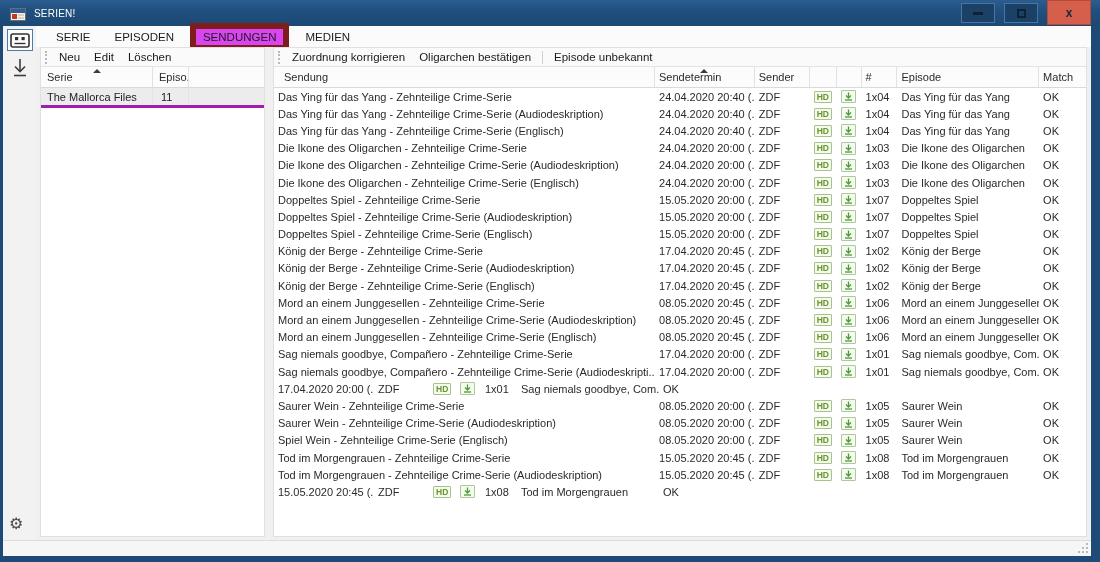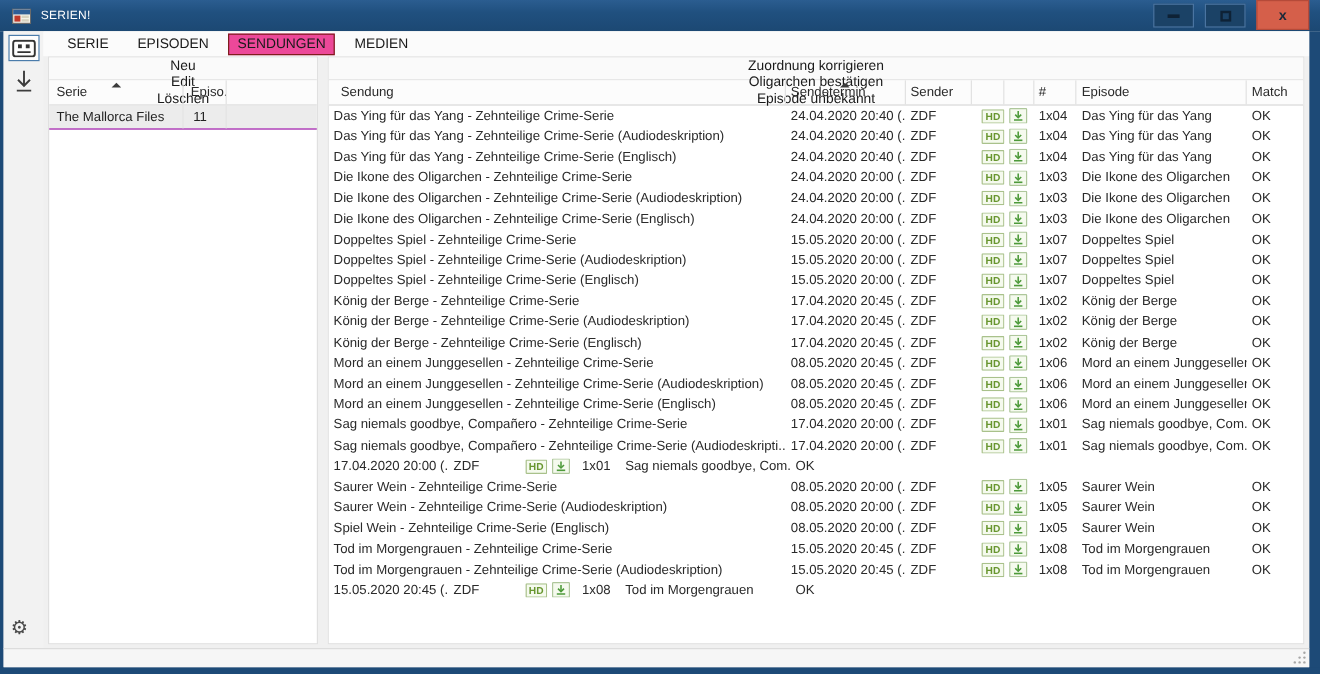--- a/index.html
+++ b/index.html
@@ -29,68 +29,68 @@
   .iconstrip { position:absolute; left:3px; top:26px; width:33px; bottom:22px; background:#f2f2f2; }
   .tool-tv { position:absolute; left:4px; top:3px; width:26px; height:22px; border:1px solid #4b7cab;
     background:#fdfdfd; display:flex; align-items:center; justify-content:center; }
   .tool-dl { position:absolute; left:5px; top:30px; width:24px; height:26px; display:flex; align-items:center; justify-content:center; }
   .tool-gear { position:absolute; left:6px; bottom:8px; font-size:16px; color:#4a4a4a; line-height:1; }
 
   
   .menubar { position:absolute; left:36px; top:26px; right:9px; height:21px; background:#fbfbfb;
     display:flex; align-items:center; padding-left:12px; font-size:11.5px; color:#1a1a1a; }
   .menu-item { padding:2px 7px; margin-right:8px; border:1px solid transparent; }
-  .menu-item.active { border:1px solid #7f1d1d; background:#ec4899; }
+  .menu-item.active { border:6px solid #7f1d1d; background:#d946ef; }
 
   
   .content { position:absolute; left:36px; top:47px; right:9px; bottom:22px; background:#f0f0f0; }
   .panel { position:absolute; top:0; bottom:3px; background:#fff; }
   .panel-left  { left:4px; width:225px; border:1px solid #e0e0e0; }
   .panel-right { left:237px; right:4px; border:1px solid #e0e0e0; }
   .splitter { position:absolute; left:229px; width:8px; top:0; bottom:3px; }
 
   .toolbar { height:19px; background:#fafafa; border-bottom:1px solid #e3e3e3; display:flex;
-    align-items:center; font-size:11.5px; color:#1a1a1a; white-space:nowrap;flex-direction:column; }
+    align-items:center; font-size:11.5px; color:#1a1a1a; white-space:nowrap; }
   .grip { width:1px; height:13px; border-left:2px dotted #b9b9b9; margin:0 5px 0 4px; }
   .tb-item { padding:1px 7px; }
   .tb-sep { width:1px; height:13px; background:#cfcfcf; margin:0 4px; }
 
   
   .thead { display:flex; height:21px; border-bottom:1px solid #dadada; background:#fcfcfc;
     font-size:11px; color:#2a2a2a; align-items:center; }
   .th { height:100%; display:flex; align-items:center; border-right:1px solid #e2e2e2;
     padding-left:4px; position:relative; overflow:hidden; white-space:nowrap; }
   .sort-up { position:absolute; top:2px; left:50%; margin-left:-4px; width:0; height:0;
     border-left:4px solid transparent; border-right:4px solid transparent; border-bottom:4px solid #3c3c3c; }
 
   
   .lth-serie { width:112px; padding-left:6px; }
   .lth-epis  { width:36px;  padding-left:6px; }
   .lth-fill  { flex:1; border-right:none; }
-  .lrow { display:flex; height:20px; background:#ececec; font-size:11px; color:#222; align-items:flex-start; border-bottom:1px solid #a21caf; }
+  .lrow { display:flex; height:20px; background:#ececec; font-size:11px; color:#222; align-items:flex-start; border-bottom:3px solid #a21caf; }
   .lc-serie { width:112px; padding-left:6px; border-right:1px solid #e3e3e3; height:100%; display:flex; align-items:center; }
   .lc-epis  { width:36px;  padding-left:8px; border-right:1px solid #e3e3e3; height:100%; display:flex; align-items:center; }
   .lc-fill  { flex:1; height:100%; }
 
   
   .rth-sendung { width:382px; padding-left:10px; }
   .rth-termin  { width:100px; }
   .rth-sender  { width:55px; }
   .rth-hd      { width:27px; }
   .rth-dl      { width:25px; }
   .rth-num     { width:36px; }
   .rth-episode { width:142px; }
   .rth-match   { width:47px; border-right:none; }
   .rrows { overflow:hidden; }
   .rrow { display:flex; height:17.2px; align-items:center; font-size:11px; color:#2a2a2a; white-space:nowrap; }
   .c { overflow:hidden; white-space:nowrap; padding-left:4px; }
   .c-sendung { width:382px; padding-left:4px; }
   .c-termin  { width:100px; }
   .c-sender  { width:55px; }
-  .c-hd      { width:27px; display:flex; align-items:center;justify-content:flex-end; }
+  .c-hd      { width:27px; display:flex; align-items:center; }
   .c-dl      { width:25px; display:flex; align-items:center; }
   .c-num     { width:36px; }
   .c-episode { width:142px; }
   .c-match   { width:47px; }
   .hdbadge { display:inline-block; font-size:8.5px; font-weight:bold; color:#68962f;
     border:1px solid #a9c18b; background:#f5faee; padding:0 2px; height:12px; line-height:11px; border-radius:1px; }
   .dlbox { display:inline-flex; width:15px; height:13px; border:1px solid #aec79b; background:#f5faee;
     align-items:center; justify-content:center; border-radius:1px; }
 </style>
 </head>

